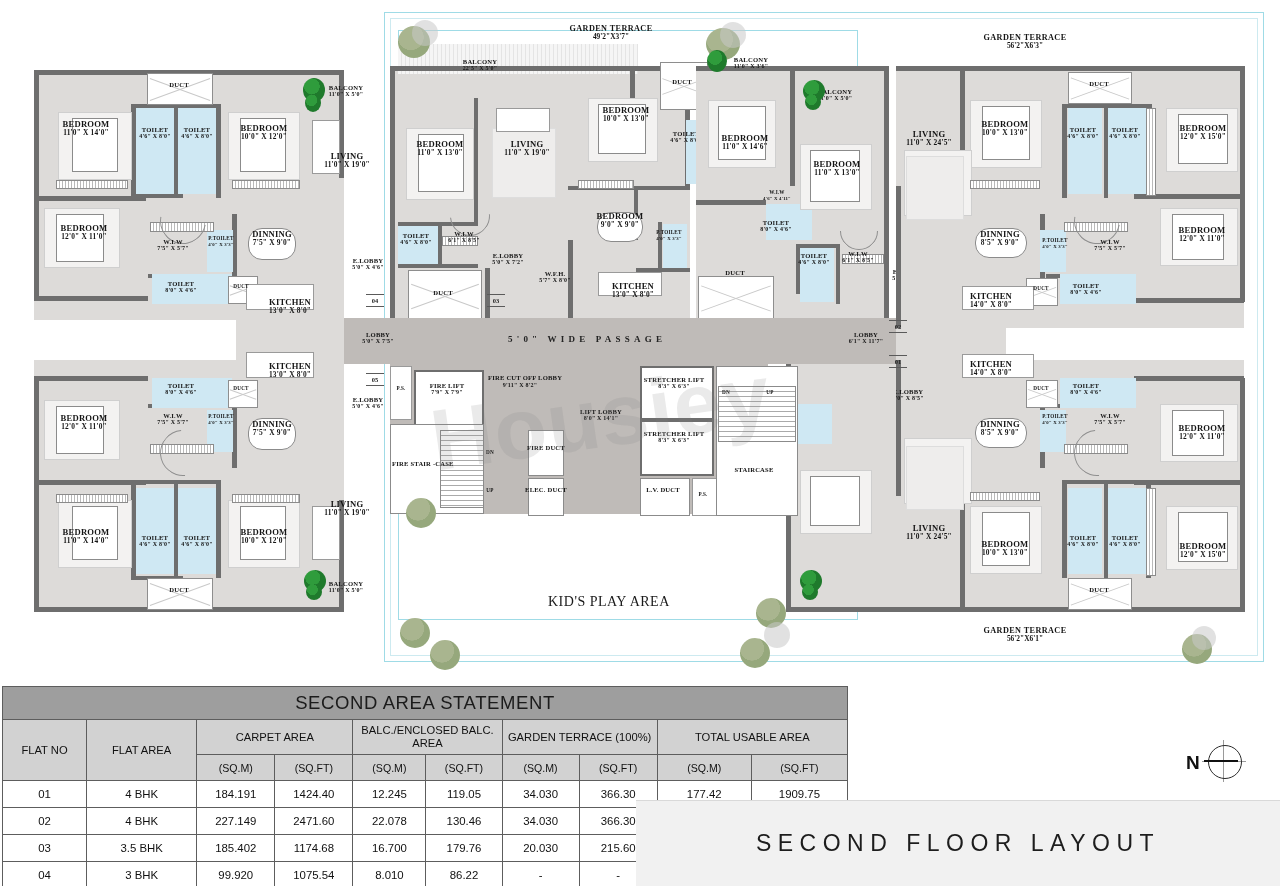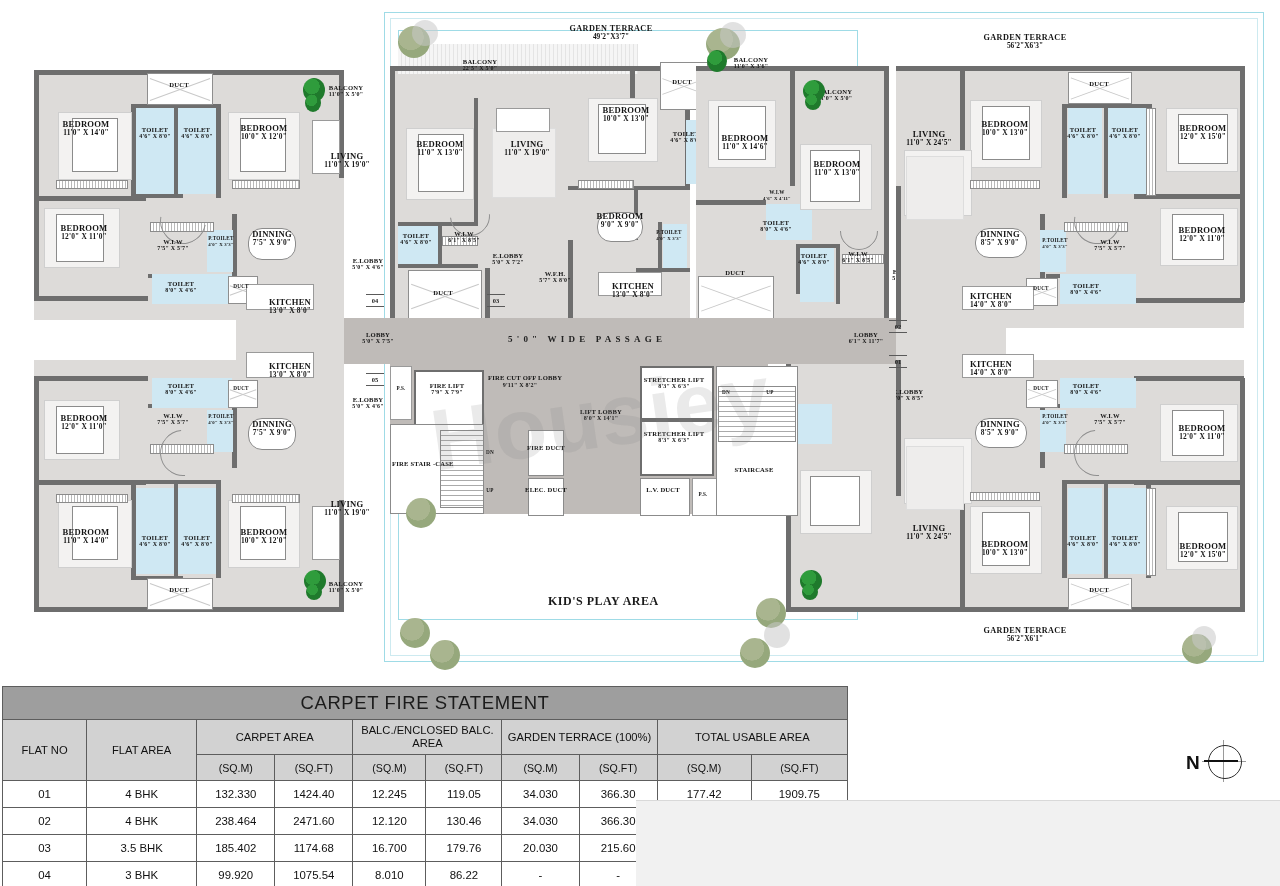--- a/index.html
+++ b/index.html
@@ -26,21 +26,21 @@
   .lbl.sm .n{font-size:6.6px;}
   .lbl.sm .d{font-size:6px;}
   .lbl.xs .n{font-size:5.2px;}
   .lbl.xs .d{font-size:4.8px;}
 
   .passagetxt{position:absolute;font-family:"Liberation Serif",serif;font-size:9px;
       font-weight:700;letter-spacing:4.2px;color:#232323;white-space:nowrap;}
   .terrtxt{position:absolute;text-align:center;color:#151515;line-height:1.1;white-space:nowrap;}
   .terrtxt .n{display:block;font-size:8.2px;font-weight:700;letter-spacing:.4px;}
   .terrtxt .d{display:block;font-size:7.4px;font-weight:700;}
-  .playtxt{position:absolute;font-size:12px;font-weight:700;letter-spacing:.5px;color:#1a1a1a;white-space:nowrap;}
+  .playtxt{position:absolute;font-size:14px;font-weight:400;letter-spacing:.5px;color:#1a1a1a;white-space:nowrap;}
 
   
   .bed{position:absolute;background:#fff;border:1px solid #8b8b8b;}
   .bedhatch{position:absolute;background:#f3f2f1;border:1px solid #cfcfcf;}
   .sofa{position:absolute;background:#fff;border:1px solid #9a9a9a;}
   .rug{position:absolute;background:#eeedec;border:1px solid #ddd;}
   .tbl{position:absolute;background:#fff;border:1px solid #8b8b8b;border-radius:14px;}
   .cab{position:absolute;background:#fff;border:1px solid #9a9a9a;}
   .hatch{position:absolute;background:
      repeating-linear-gradient(90deg,#ffffff 0 2px,#b9b9b9 2px 3px);border:1px solid #8b8b8b;}
@@ -776,21 +776,21 @@
           <col style="width:78px">
         <col style="width:73px">
           <col style="width:76px">
         <col style="width:77px">
           <col style="width:78px">
         <col style="width:94px">
           <col style="width:96px">
       </colgroup>
       <tbody>
           <tr>
-            <td class="title" colspan="10">CARPET FIRE STATEMENT</td>
+            <td class="title" colspan="10">SECOND AREA STATEMENT</td>
           </tr>
       <tr>
         <td class="hd" rowspan="2">FLAT NO</td>
         <td class="hd" rowspan="2">FLAT AREA</td>
         <td class="hd" colspan="2">CARPET AREA</td>
         <td class="hd" colspan="2">BALC./ENCLOSED BALC. AREA</td>
         <td class="hd" colspan="2">GARDEN TERRACE (100%)</td>
         <td class="hd" colspan="2">TOTAL USABLE AREA</td>
       </tr>
       <tr>
@@ -799,35 +799,35 @@
         <td class="un">(SQ.M)</td>
         <td class="un">(SQ.FT)</td>
         <td class="un">(SQ.M)</td>
         <td class="un">(SQ.FT)</td>
         <td class="un">(SQ.M)</td>
         <td class="un">(SQ.FT)</td>
       </tr>
       <tr>
         <td class="dt">01</td>
         <td class="dt">4 BHK</td>
-        <td class="dt">132.330</td>
+        <td class="dt">184.191</td>
         <td class="dt">1424.40</td>
         <td class="dt">12.245</td>
         <td class="dt">119.05</td>
         <td class="dt">34.030</td>
         <td class="dt">366.30</td>
         <td class="dt">177.42</td>
         <td class="dt">1909.75</td>
       </tr>
       <tr>
         <td class="dt">02</td>
         <td class="dt">4 BHK</td>
-        <td class="dt">238.464</td>
+        <td class="dt">227.149</td>
         <td class="dt">2471.60</td>
-        <td class="dt">12.120</td>
+        <td class="dt">22.078</td>
         <td class="dt">130.46</td>
         <td class="dt">34.030</td>
         <td class="dt">366.30</td>
         <td class="dt">177.42</td>
         <td class="dt">1909.75</td>
       </tr>
       <tr>
         <td class="dt">03</td>
         <td class="dt">3.5 BHK</td>
         <td class="dt">185.402</td>
@@ -858,14 +858,15 @@
 
   <div id="north">
     <div class="vbar"></div>
     <div class="hbar"></div>
     <div class="circ"></div>
     <div class="bar"></div>
     <div class="nl">N</div>
   </div>
 
   <div id="titlebar"></div>
+  <div id="titletxt">SECOND FLOOR LAYOUT</div>
 
 </div>
 
 </body></html>

